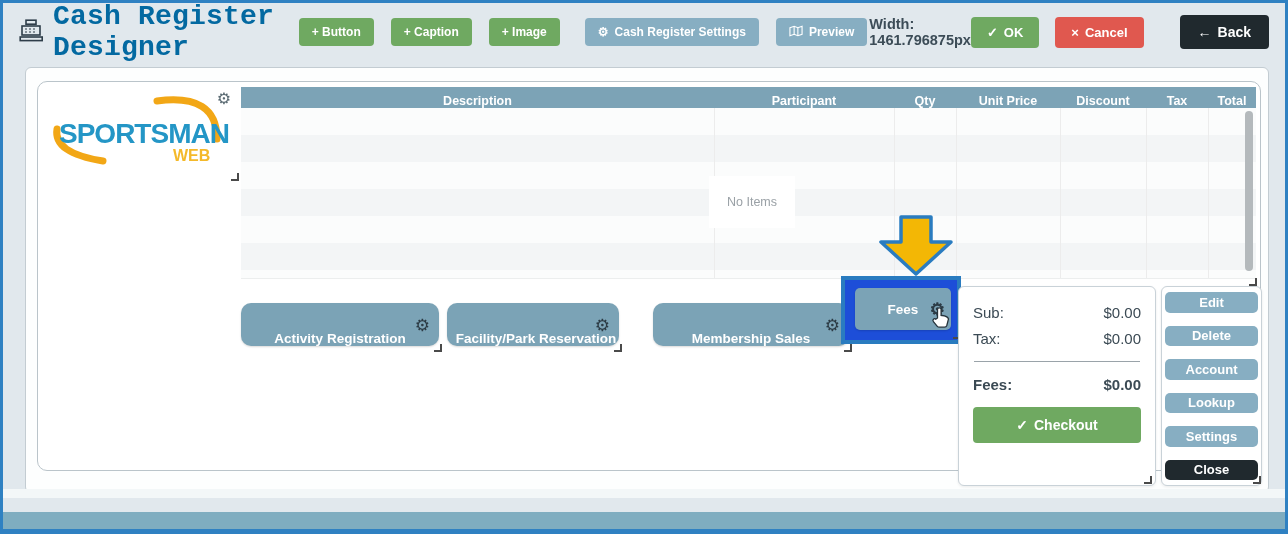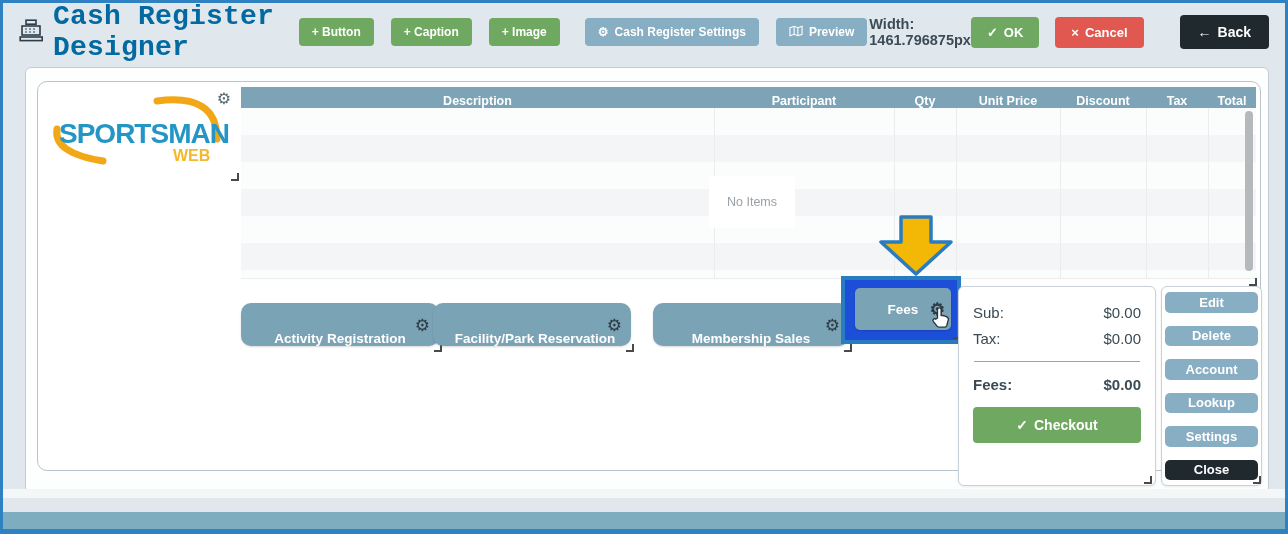--- a/index.html
+++ b/index.html
@@ -191,21 +191,21 @@
     </div>
     <div class="vscroll"></div>
     <span class="rh" style="right:-1px; bottom:-7px;"></span>
   </div>
 
   <div class="dbtn" style="left:238px; width:198px;">
     <span>Activity Registration</span>
     <span class="gear ico">⚙</span>
     <span class="rh" style="right:-3px; bottom:-6px;"></span>
   </div>
-  <div class="dbtn" style="left:430px; width:198px;padding-left:6px;">
+  <div class="dbtn" style="left:444px; width:172px;padding-left:6px;">
     <span>Facility/Park Reservation</span>
     <span class="gear ico">⚙</span>
     <span class="rh" style="right:-3px; bottom:-6px;"></span>
   </div>
   <div class="dbtn" style="left:650px; width:196px;">
     <span>Membership Sales</span>
     <span class="gear ico">⚙</span>
     <span class="rh" style="right:-3px; bottom:-6px;"></span>
   </div>
 

